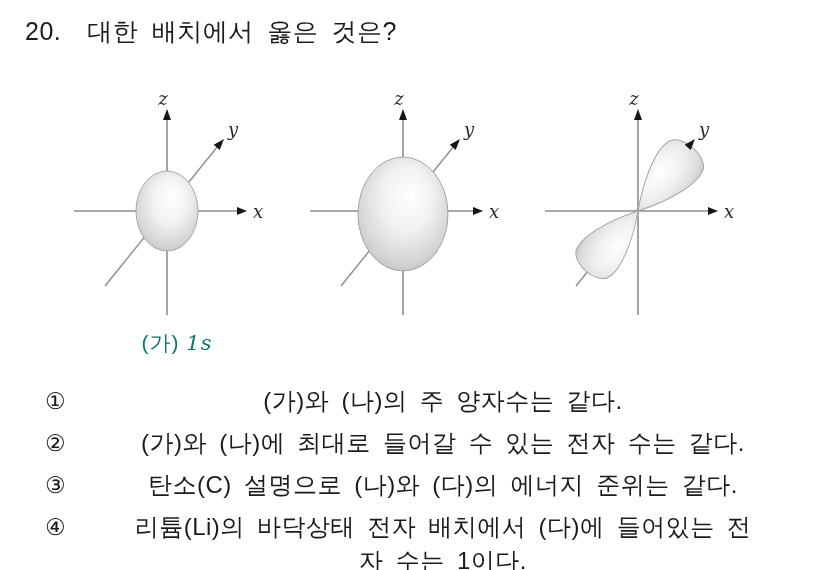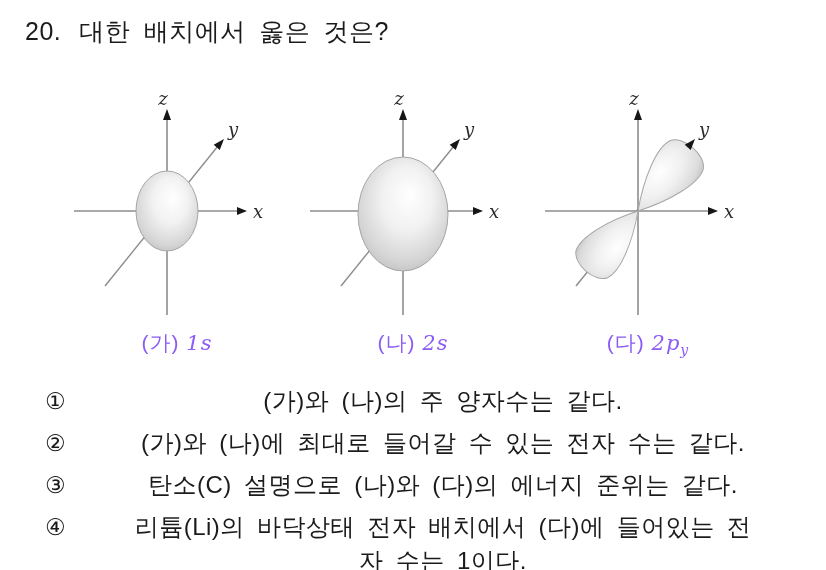--- a/index.html
+++ b/index.html
@@ -4,33 +4,33 @@
 <style>
   html, body { margin:0; padding:0; }
   body {
     width:826px; height:570px; background:#ffffff; position:relative;
     font-family:"Liberation Sans","DejaVu Sans",sans-serif;
     color:#1b1b1b; overflow:hidden;
   }
   
   .question {
     position:absolute; top:11px; left:25px; width:782px;
-    display:flex; gap:18px;
+    display:flex; gap:26px;
     font-size:25px; line-height:40px; letter-spacing:0.5px; word-spacing:6px;
   }
   .qnum { flex:0 0 auto; }
   .qtext { flex:1 1 auto; }
   
   .figure { position:absolute; top:88px; left:0; width:826px; height:282px; }
   .diagram { position:absolute; top:0; width:210px; }
   #d1 { left:72px; } #d2 { left:308px; } #d3 { left:543px; }
   .axlbl { font-family:"DejaVu Serif","Liberation Serif",serif; font-style:italic;
            font-size:18px; fill:#2b2b2b; }
   .caption { text-align:center; font-size:21px; margin-top:2px;
-             letter-spacing:1px; color:#8b5cf6; }
+             letter-spacing:1px; color:#0f766e; }
   .orbname { font-family:"DejaVu Serif","Liberation Serif",serif;
              font-style:italic; }
   .caption sub { font-size:14px; }
   
   .choices {
     position:absolute; top:384px; left:45px; width:770px;
     font-size:24px; line-height:34px; letter-spacing:0.5px; word-spacing:5px;
   }
   .choice { display:flex; margin-bottom:8px; }
   .marker { flex:0 0 26px; font-size:23px; }
@@ -89,24 +89,20 @@
       <line x1="2" y1="123" x2="167" y2="123" stroke="#8d8d8d" stroke-width="1.6"></line>
       <line x1="33" y1="198" x2="146" y2="58" stroke="#8d8d8d" stroke-width="1.4"></line>
       <ellipse cx="95" cy="126" rx="45" ry="57" fill="url(#gsph2)" stroke="#a6a6a6" stroke-width="1"></ellipse>
       <polygon points="95,21 91,32 99,32" fill="#161616"></polygon>
       <polygon points="175,123 165,119 165,127" fill="#161616"></polygon>
       <polygon points="152,51 147.7,61.9 141.7,56.7" fill="#161616"></polygon>
       <text class="axlbl" x="91" y="17" text-anchor="middle">z</text>
       <text class="axlbl" x="156" y="48">y</text>
       <text class="axlbl" x="181" y="130">x</text>
     </svg>
-    <div class="caption">
-      <span>(나)</span>
-      <span class="orbname">2s</span>
-    </div>
   </div>
 
   <div class="diagram" id="d3">
     <svg width="210" height="235" viewBox="0 0 210 235">
       <defs>
         <radialGradient id="glob3" cx="48%" cy="38%" r="75%" fx="52%" fy="30%">
           <stop offset="0%" stop-color="#ffffff"></stop>
           <stop offset="45%" stop-color="#f0f0f0"></stop>
           <stop offset="80%" stop-color="#dcdcdc"></stop>
           <stop offset="100%" stop-color="#c2c2c2"></stop>
@@ -117,24 +113,20 @@
       <line x1="33" y1="198" x2="146" y2="58" stroke="#8d8d8d" stroke-width="1.4"></line>
       <path d="M0,0 C 28,-17 60,-28 74,-22 C 87,-15 87,15 74,22 C 60,28 28,17 0,0 Z" transform="translate(95,123) rotate(131) scale(0.95)" fill="url(#glob3)" stroke="#a6a6a6" stroke-width="1"></path>
       <path d="M0,0 C 28,-17 60,-28 74,-22 C 87,-15 87,15 74,22 C 60,28 28,17 0,0 Z" transform="translate(95,123) rotate(-49)" fill="url(#glob3)" stroke="#a6a6a6" stroke-width="1"></path>
       <polygon points="95,21 91,32 99,32" fill="#161616"></polygon>
       <polygon points="175,123 165,119 165,127" fill="#161616"></polygon>
       <polygon points="152,51 147.7,61.9 141.7,56.7" fill="#161616"></polygon>
       <text class="axlbl" x="91" y="17" text-anchor="middle">z</text>
       <text class="axlbl" x="156" y="48">y</text>
       <text class="axlbl" x="181" y="130">x</text>
     </svg>
-    <div class="caption">
-      <span>(다)</span>
-      <span class="orbname"><span>2p</span><sub>y</sub></span>
-    </div>
   </div>
 
 </div>
 
 <div class="choices">
 
   <div class="choice">
     <span class="marker">①</span>
     <div class="ctext">
       <div>(가)와 (나)의 주 양자수는 같다.</div>

